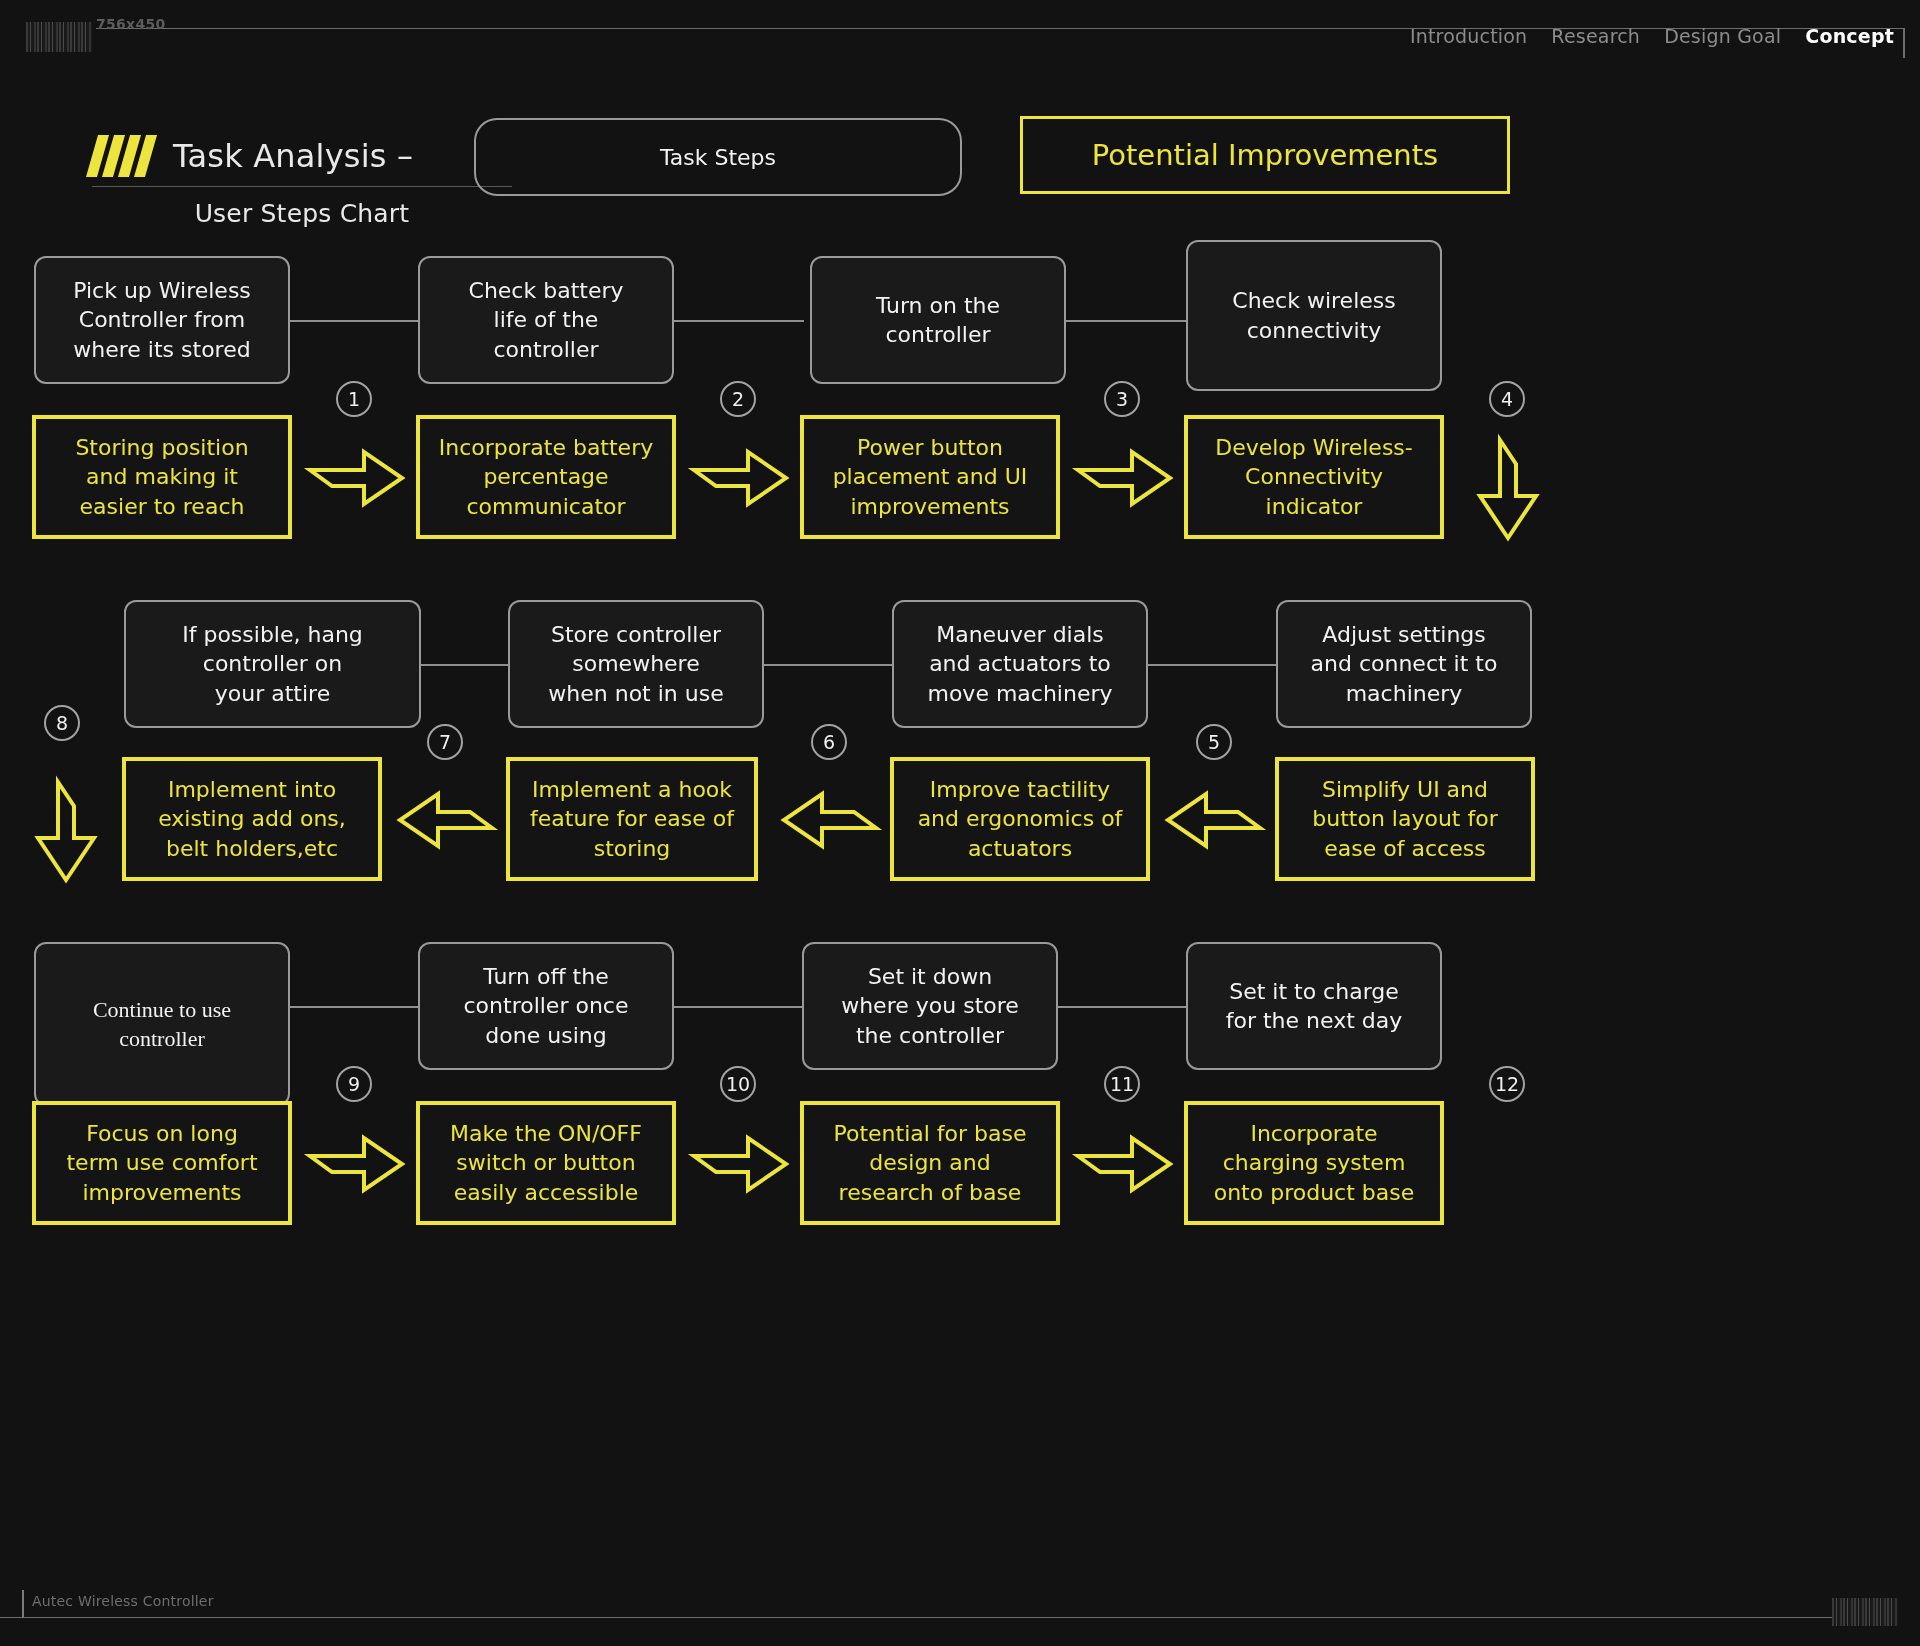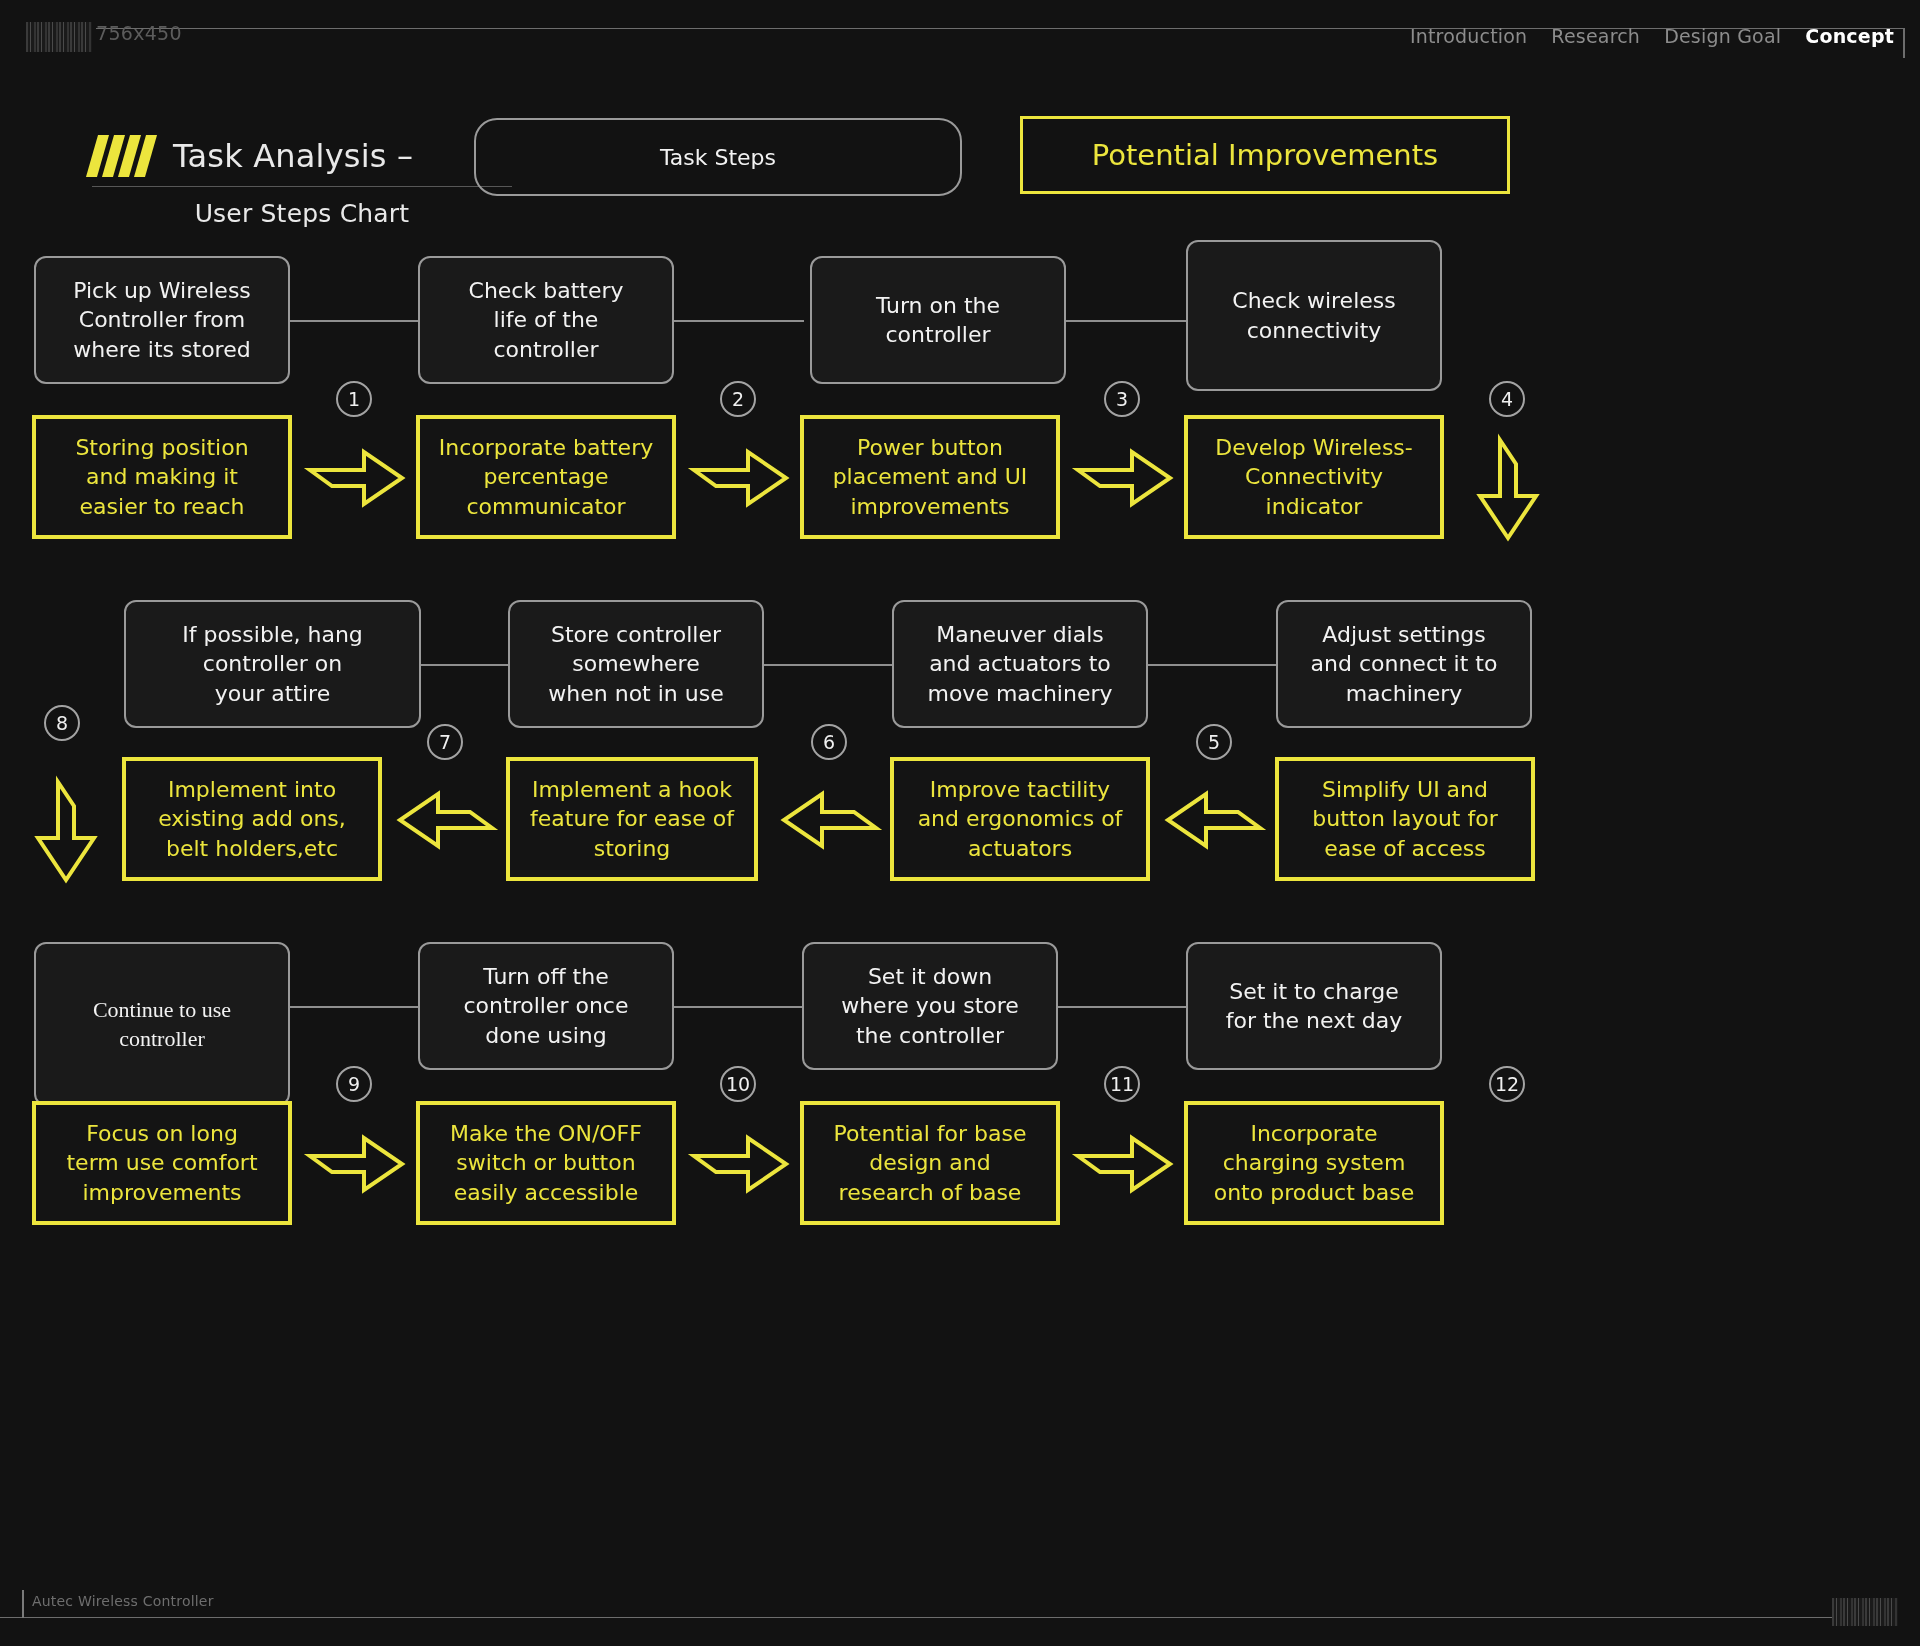--- a/index.html
+++ b/index.html
@@ -28,22 +28,22 @@
     background: #6d6d6d;
   }
   .barcode {
     position: absolute; left: 26px; top: 22px; width: 66px; height: 30px;
     background: repeating-linear-gradient(90deg,
       #3a3a3a 0px, #3a3a3a 2px, #1a1a1a 2px, #1a1a1a 4px,
       #4a4a4a 4px, #4a4a4a 5px, #1a1a1a 5px, #1a1a1a 8px,
       #333 8px, #333 10px, #191919 10px, #191919 11px);
   }
   .dims {
-    position: absolute; left: 96px; top: 22px;
-    font-size: 19px; color: #5c5c5c; letter-spacing: .3px;
+    position: absolute; left: 96px; top: 16px;
+    font-size: 14px; color: #5c5c5c; letter-spacing: .3px; font-weight: bold;
   }
   .nav {
     position: absolute; right: 22px; top: 24px;
     display: flex; gap: 16px; align-items: center;
   }
   .nav-item {
     font-size: 19px; color: #8c8c8c; letter-spacing: .2px;
     padding: 1px 4px;
   }
   .nav-item.active { color: #ffffff; font-weight: 700; }

